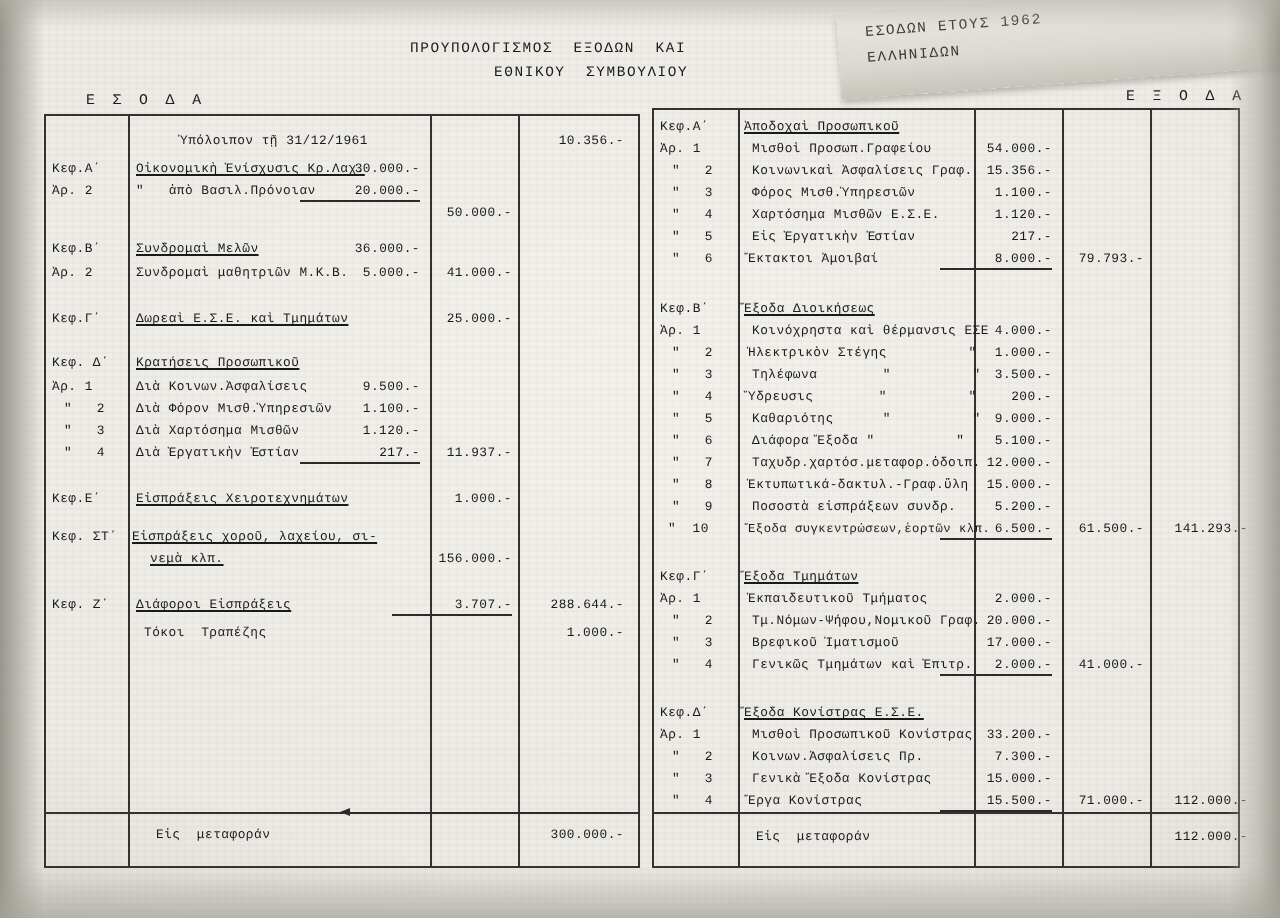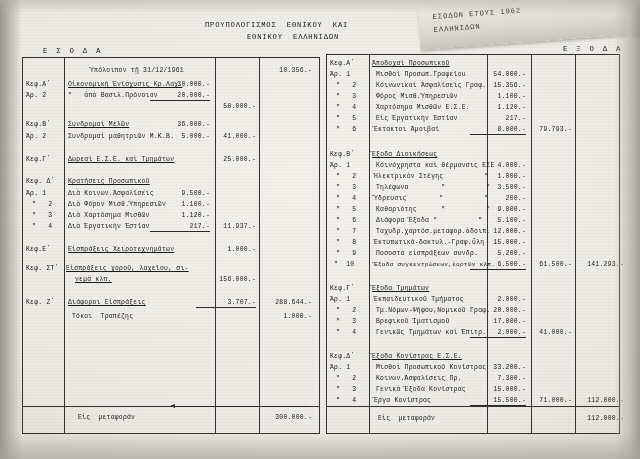--- a/index.html
+++ b/index.html
@@ -82,22 +82,22 @@
     border-right:5px solid #2c2a26;
   }
 </style>
 </head>
 <body>
 
 <div id="sheet">
 
   <div id="grain"></div>
 
-  <div class="t" id="title-line1">ΠΡΟΥΠΟΛΟΓΙΣΜΟΣ  ΕΘΝΙΚΟΥ  ΚΑΙ</div>
-  <div class="t" id="title-line2">ΕΘΝΙΚΟΥ  ΕΛΛΗΝΙΔΩΝ</div>
+  <div class="t" id="title-line1">ΠΡΟΥΠΟΛΟΓΙΣΜΟΣ  ΕΞΟΔΩΝ  ΚΑΙ</div>
+  <div class="t" id="title-line2">ΕΘΝΙΚΟΥ  ΣΥΜΒΟΥΛΙΟΥ</div>
 
   <div id="flap">
     <div class="fl-line" style="top:6px;">ΕΣΟΔΩΝ   ΕΤΟΥΣ   1962</div>
     <div class="fl-line" style="top:19px;">ΕΛΛΗΝΙΔΩΝ</div>
   </div>
 
   <div class="t" id="label-esoda">Ε Σ Ο Δ Α</div>
   <div class="t" id="label-exoda">Ε Ξ Ο Δ Α</div>
 
   <div class="tbl" id="tbl-left">

